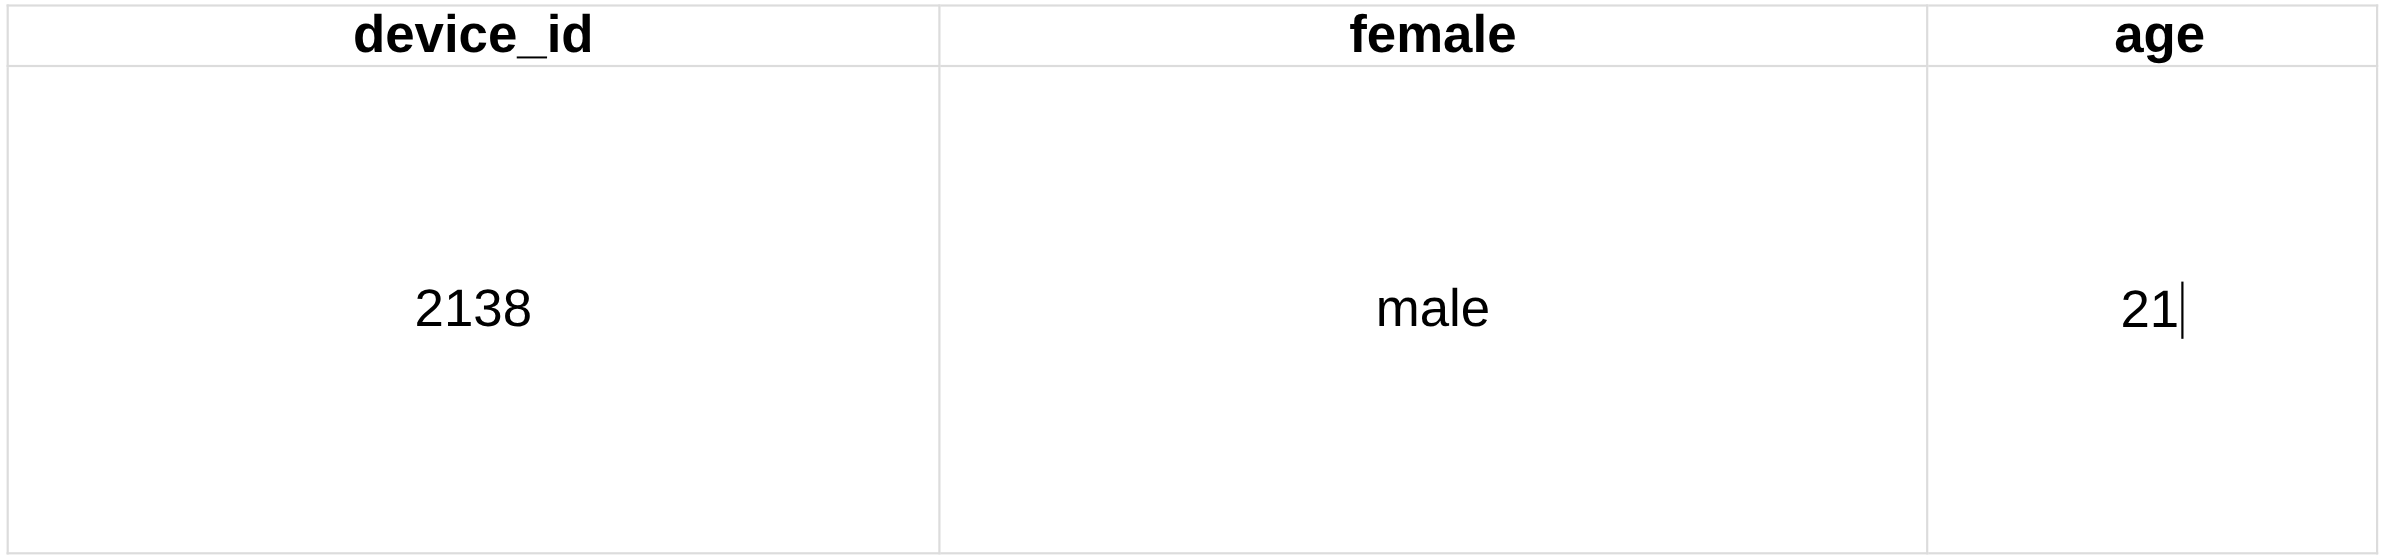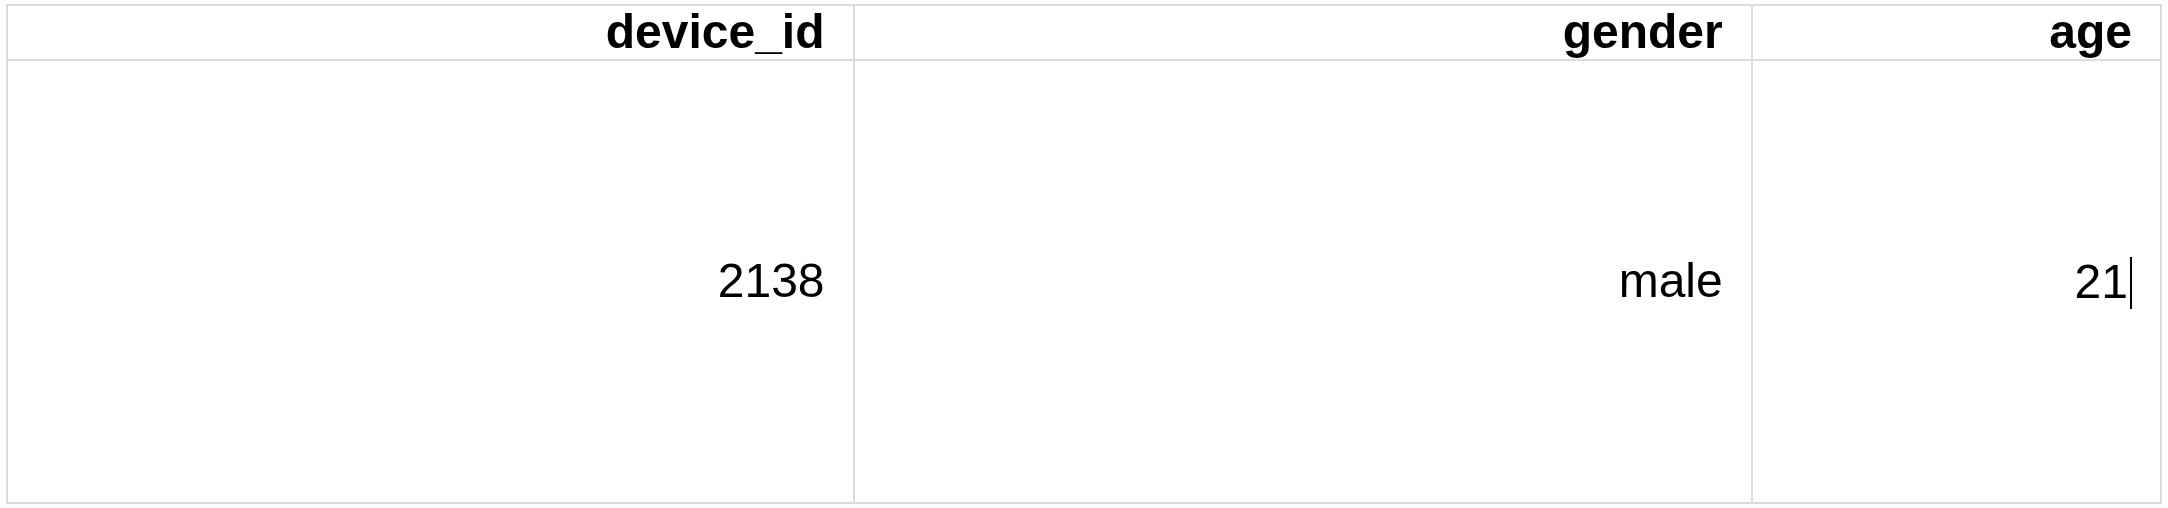--- a/index.html
+++ b/index.html
@@ -18,21 +18,21 @@
     width: 100%;
     height: 100%;
     border-collapse: collapse;
     table-layout: fixed;
   }
   col.c0 { width: 39.3%; }
   col.c1 { width: 41.7%; }
   col.c2 { width: 19.0%; }
   th, td {
     border: 2px solid #dcdcdc;
-    text-align: right;
+    text-align: center;
     vertical-align: middle;
     font-size: 48px;
     line-height: 1.1;
     color: #000;
     padding: 0 28px;
     height: 25%;
     box-sizing: border-box;
     overflow: hidden;
     white-space: nowrap;
   }
@@ -69,21 +69,21 @@
 <div class="wrap">
   <table>
     <colgroup>
       <col class="c0">
         <col class="c1">
         <col class="c2">
     </colgroup>
     <thead>
       <tr>
         <th>device_id</th>
-        <th>gender</th>
+        <th>female</th>
         <th class="age-head"> age</th>
       </tr>
     </thead>
     <tbody>
       <tr>
         <td>2138</td>
         <td>male</td>
         <td class="caret-cell">
           <span class="cell-text">21</span><span class="caret"></span>
         </td>

